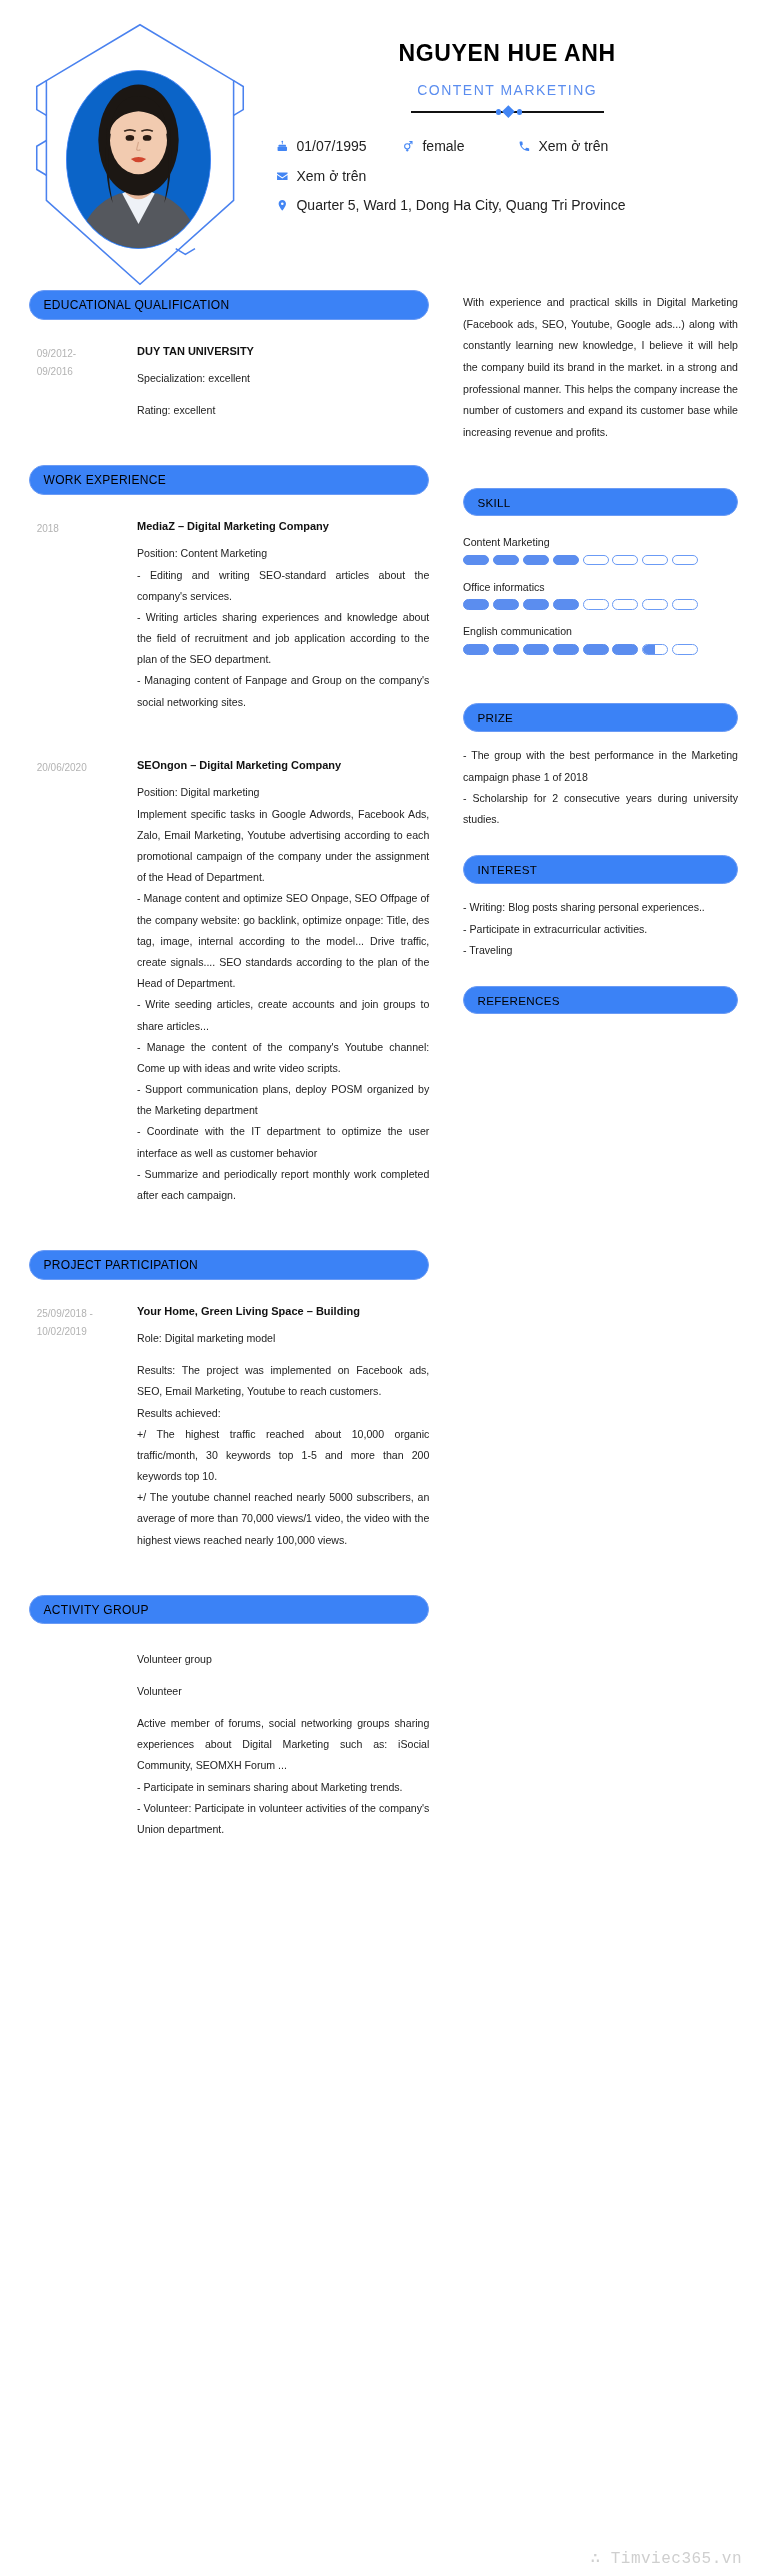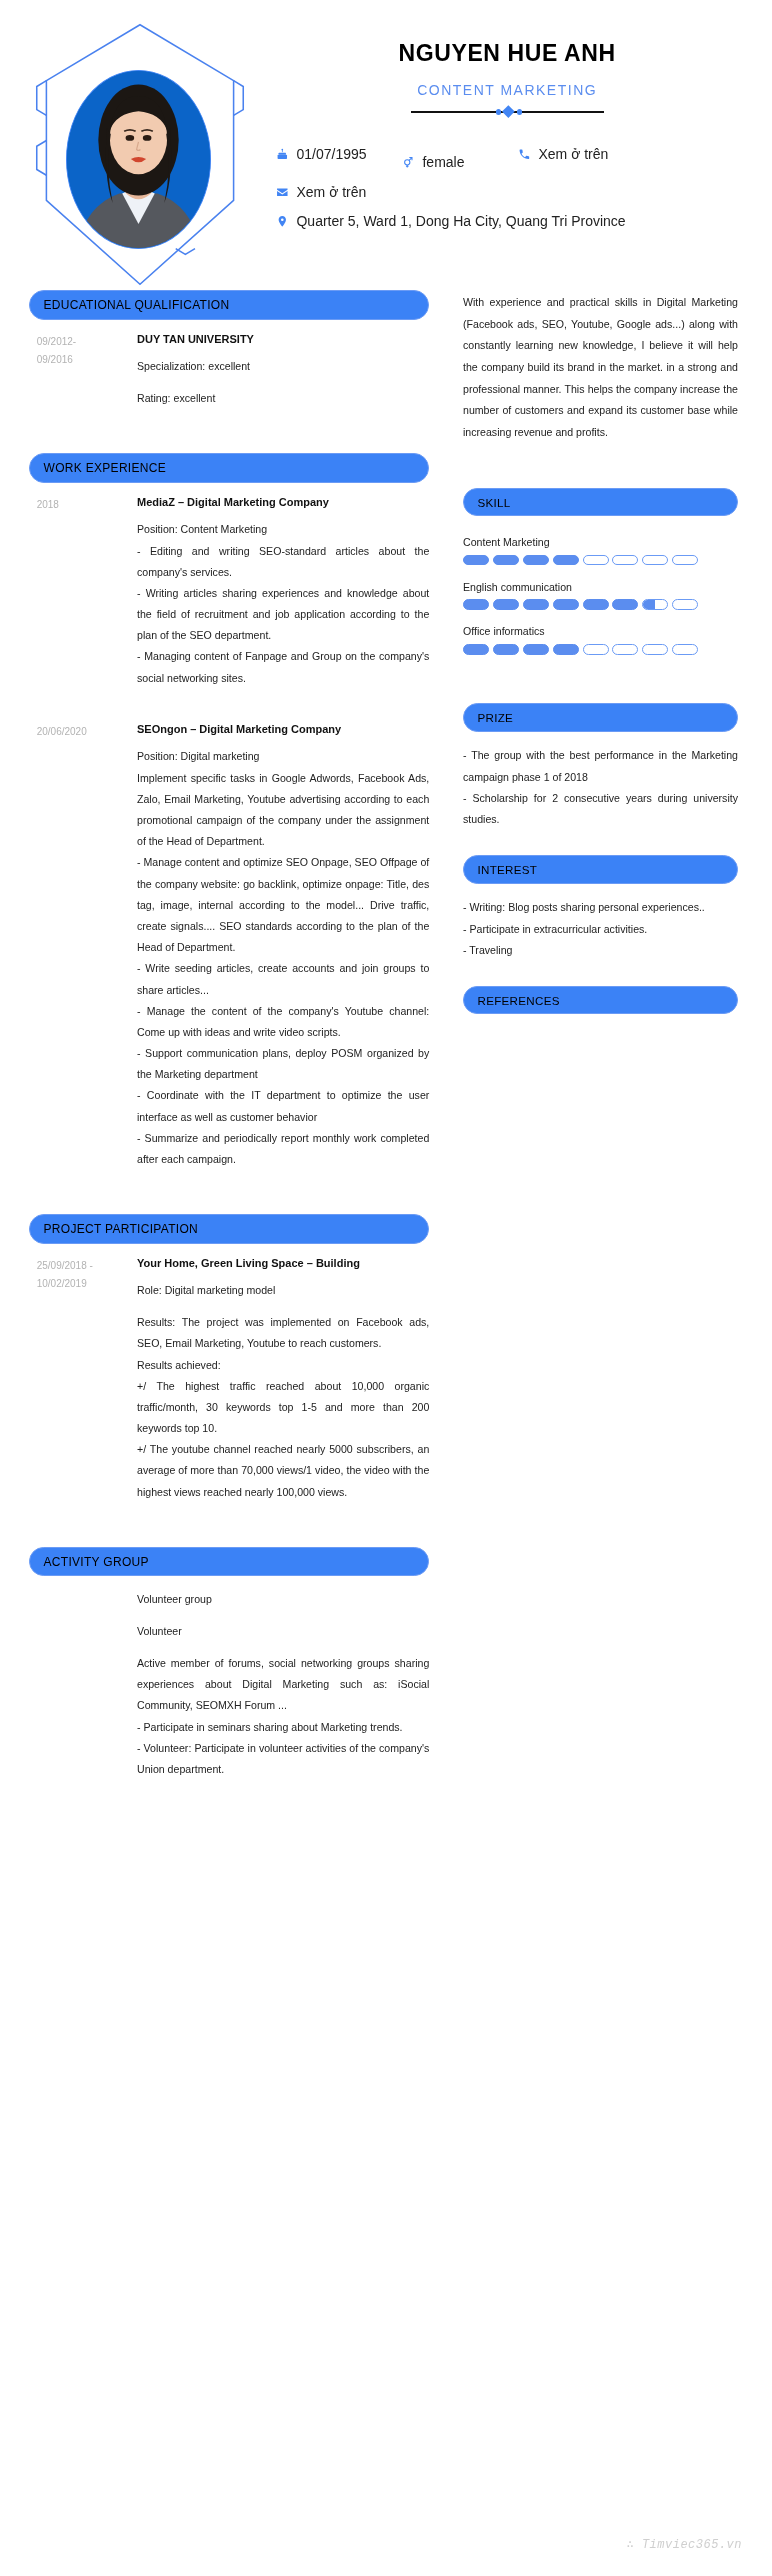--- a/index.html
+++ b/index.html
@@ -119,21 +119,21 @@
     display: inline-flex;
     align-items: center;
     justify-content: center;
     width: 15.5px;
     margin-right: 6.8px;
     color: #4285f4;
     flex: 0 0 15.5px;
   }
   .contact-item .ic svg { display:block; }
   .ci-birth { width: 126px; }
-  .ci-gender { width: 116px; margin-top: 16px; }
+  .ci-gender { width: 116px; }
   .ci-phone { width: 135px; }
 
   
   .body {
     display: flex;
     padding: 0 29px;
     align-items: flex-start;
   }
   .col-left { width: 410px; flex: 0 0 410px; padding-right: 9.7px; }
   .col-right { width: 275px; flex: 0 0 275px; margin-left: 24px; }
@@ -145,21 +145,21 @@
     font-size: 12px;
     font-weight: normal;
     letter-spacing: 0.3px;
     color: #000;
     background: #3b82f6;
   }
   .sec-head.small { font-size: 11.6px; }
 
   .entry {
     display: flex;
-    margin-top: 13px;
+    margin-top: 25px;
   }
   .entry .when {
     flex: 0 0 108px;
     width: 108px;
     font-size: 10px;
     color: #b3b3b3;
     line-height: 1.85;
     padding-left: 7.7px;
   }
   .entry .what { flex: 1; }
@@ -219,26 +219,25 @@
     font-size: 10.6px;
     line-height: 2.05;
     color: #222;
     text-align: justify;
     padding-top: 1.9px;
   }
 
   .watermark {
     position: absolute;
     right: 31px;
-    bottom: 24px;
+    bottom: 8px;
     font-family: "Liberation Mono", monospace;
-    font-size: 12px;
+    font-size: 16px;
     color: #cfcfcf;
     letter-spacing: 0.5px;
-    font-style: italic;
   }
 </style>
 </head>
 <body>
 
 <div class="page">
 
   <div class="header">
 
     <div class="photo-wrap">
@@ -444,45 +443,45 @@
             <span class="pip full"></span>
             <span class="pip full"></span>
             <span class="pip"></span>
             <span class="pip"></span>
             <span class="pip"></span>
             <span class="pip"></span>
           </div>
         </div>
 
         <div class="skill">
+          <div class="skill-name">Office informatics</div>
+          <div class="pips">
+            <span class="pip full"></span>
+            <span class="pip full"></span>
+            <span class="pip full"></span>
+            <span class="pip full"></span>
+            <span class="pip"></span>
+            <span class="pip"></span>
+            <span class="pip"></span>
+            <span class="pip"></span>
+          </div>
+        </div>
+
+        <div class="skill">
           <div class="skill-name">English communication</div>
           <div class="pips">
             <span class="pip full"></span>
             <span class="pip full"></span>
             <span class="pip full"></span>
             <span class="pip full"></span>
             <span class="pip full"></span>
             <span class="pip full"></span>
             <span class="pip">
                 <i class="half"></i>
               </span>
-            <span class="pip"></span>
-          </div>
-        </div>
-
-        <div class="skill">
-          <div class="skill-name">Office informatics</div>
-          <div class="pips">
-            <span class="pip full"></span>
-            <span class="pip full"></span>
-            <span class="pip full"></span>
-            <span class="pip full"></span>
-            <span class="pip"></span>
-            <span class="pip"></span>
-            <span class="pip"></span>
             <span class="pip"></span>
           </div>
         </div>
       </div>
 
       <div style="height:33px"></div>
 
       <div class="sec-head small">PRIZE</div>
       <div class="rt-text" style="white-space: pre-line;">- The group with the best performance in the Marketing campaign phase 1 of 2018
 - Scholarship for 2 consecutive years during university studies.</div>

